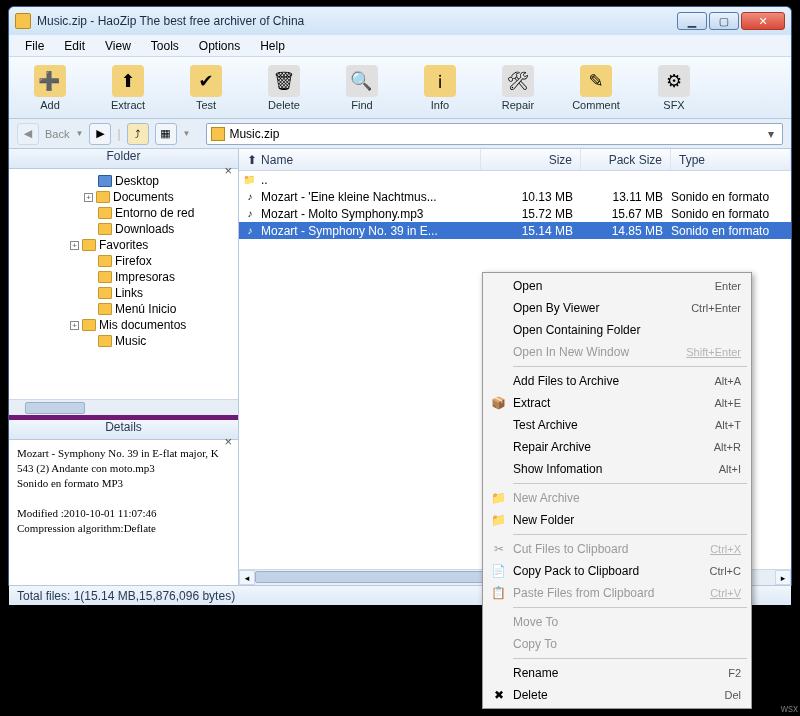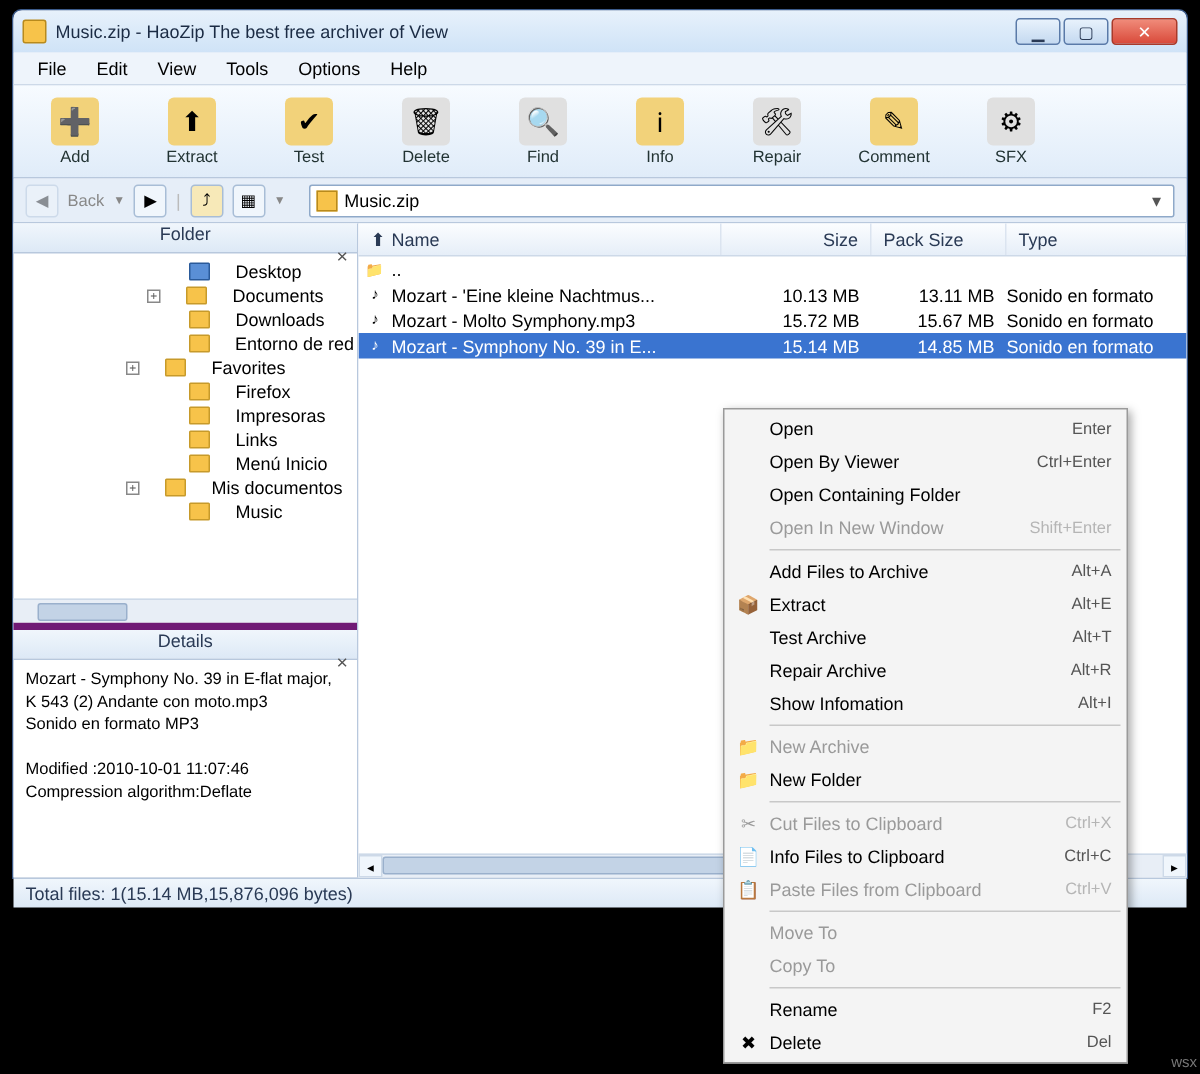--- a/index.html
+++ b/index.html
@@ -22,66 +22,66 @@
 .navbtn.disabled { opacity:.4; cursor:default; }
 .addrbox { flex:1; height:22px; border:1px solid #8fa9c9; background:#fff; border-radius:2px; display:flex; align-items:center; padding:0 4px; gap:4px; margin-left:10px; }
 .addrbox .aic { width:14px; height:14px; background:#f7c34a; border:1px solid #b88a1c; }
 .addrbox input { border:none; outline:none; flex:1; font-size:12px; }
 .addrbox .dd { width:14px; text-align:center; color:#555; cursor:pointer; }
 .body { display:flex; height:calc(100% - 142px); }
 .left { width:230px; display:flex; flex-direction:column; border-right:1px solid #b8c8dd; background:#fff; }
 .panehdr { height:20px; background:linear-gradient(#f0f6fc,#dde9f6); border-bottom:1px solid #b8c8dd; display:flex; align-items:center; padding:0 6px; font-size:11px; color:#2a3a55;flex-direction:column; }
 .panehdr .x { margin-left:auto; cursor:pointer; font-size:13px; color:#555; }
 .tree { flex:1; overflow:auto; padding:4px 2px; font-size:11px; line-height:16px; }
-.tree .row { display:flex; align-items:center; gap:17px; height:16px; white-space:nowrap; }
+.tree .row { display:flex; align-items:center; gap:3px; height:16px; white-space:nowrap; }
 .tree .ind { display:inline-block; }
 .tree .tw { width:9px; height:9px; border:1px solid #888; font-size:8px; line-height:7px; text-align:center; color:#555; background:#fff; }
 .tree .fic { width:14px; height:12px; background:#f7c34a; border:1px solid #c79a2a; border-radius:1px; }
 .tree .fic.desk { background:#5a8fd6; border-color:#2a5a9a; }
 .hscroll { height:16px; background:#e8eef6; border-top:1px solid #cdd9e8; position:relative; }
 .hscroll .thumb { position:absolute; top:2px; height:12px; background:#c3d3e6; border:1px solid #9ab0cc; border-radius:2px; }
 .details { height:170px; border-top:5px solid #701a75; display:flex; flex-direction:column; }
-.details .txt { padding:6px 8px; font-size:11px; line-height:15px; overflow:hidden; }
+.details .txt { padding:6px 8px; font-size:11px; line-height:15px; overflow:hidden;font-family:Liberation Serif, serif; }
 .right { flex:1; display:flex; flex-direction:column; background:#fff; }
 .cols { height:22px; background:linear-gradient(#fbfdff,#e6eef8); border-bottom:1px solid #cdd9e8; display:flex; align-items:center; font-size:11px; color:#2a3a55; }
 .cols .c { padding:0 8px; border-right:1px solid #dbe4f0; height:100%; display:flex; align-items:center; cursor:pointer; }
 .cols .c.name { flex:1; gap:4px; }
 .cols .c.size { width:100px; justify-content:flex-end; }
-.cols .c.pack { width:90px; justify-content:flex-start; }
+.cols .c.pack { width:90px; justify-content:flex-end; }
 .cols .c.type { width:120px; }
 .filelist { flex:1; overflow:hidden; font-size:11px; }
 .frow { height:17px; display:flex; align-items:center; padding-left:4px; }
 .frow.sel { background:#3a74d0; color:#fff; }
 .frow .fic2 { width:14px; height:14px; margin-right:4px; display:inline-flex; align-items:center; justify-content:center; font-size:10px; }
 .frow .nm { flex:1; white-space:nowrap; overflow:hidden; text-overflow:ellipsis; }
 .frow .sz { width:100px; text-align:right; padding-right:8px; }
 .frow .pk { width:90px; text-align:right; padding-right:8px; }
 .frow .tp { width:120px; white-space:nowrap; overflow:hidden; }
 .bscroll { height:16px; background:#e8eef6; border-top:1px solid #cdd9e8; display:flex; }
 .bscroll .arr { width:16px; border:1px solid #cdd9e8; background:#f0f6fc; text-align:center; font-size:9px; line-height:14px; }
 .bscroll .track { flex:1; position:relative; }
 .bscroll .thumb { position:absolute; top:1px; left:0; height:12px; width:60%; background:#c3d3e6; border:1px solid #9ab0cc; border-radius:2px; }
 .status { height:20px; background:linear-gradient(#f0f6fc,#dde9f6); border-top:1px solid #b8c8dd; display:flex; align-items:center; padding:0 8px; font-size:11px; color:#2a3a55; }
 
 .ctx { position:absolute; left:482px; top:272px; width:270px; background:#f4f4f4; border:1px solid #9a9a9a; box-shadow:2px 2px 6px rgba(0,0,0,.35); padding:2px; font-size:12px; }
 .ctx .mi { height:22px; display:flex; align-items:center; padding:0 8px 0 28px; position:relative; cursor:pointer;text-align:center; }
 .ctx .mi.dis { color:#9a9a9a; cursor:default; }
 .ctx .mi .sc { margin-left:auto; color:#555; font-size:11px; }
-.ctx .mi.dis .sc { color:#b5b5b5; }
+.ctx .mi.dis .sc { color:#b5b5b5;text-decoration:underline; }
 .ctx .mi .mic { position:absolute; left:6px; width:16px; height:16px; display:flex; align-items:center; justify-content:center; font-size:12px; }
 .ctx .sep { height:1px; background:#c8c8c8; margin:3px 2px 3px 28px; }
 .wsx { position:absolute; right:2px; bottom:2px; color:#777; font-size:10px; }
 </style>
 </head>
 <body>
 
 <div class="window">
   <div class="titlebar">
     <span class="icon"></span>
-    <span class="title">Music.zip - HaoZip The best free archiver of View</span>
+    <span class="title">Music.zip - HaoZip The best free archiver of China</span>
     <div class="winbtns">
       <div class="winbtn">▁</div>
       <div class="winbtn">▢</div>
       <div class="winbtn close">✕</div>
     </div>
   </div>
 
   <div class="menubar" id="menubar">
       <span>File</span>
       <span>Edit</span>
@@ -162,27 +162,27 @@
           <div class="row">
             <span class="ind" style="width:70px"></span>
             <span class="tw">+</span>
             <span class="fic "></span>
             <span>Documents</span>
           </div>
           <div class="row">
             <span class="ind" style="width:70px"></span>
             <span style="width:11px"></span>
             <span class="fic "></span>
+            <span>Entorno de red</span>
+          </div>
+          <div class="row">
+            <span class="ind" style="width:70px"></span>
+            <span style="width:11px"></span>
+            <span class="fic "></span>
             <span>Downloads</span>
-          </div>
-          <div class="row">
-            <span class="ind" style="width:70px"></span>
-            <span style="width:11px"></span>
-            <span class="fic "></span>
-            <span>Entorno de red</span>
           </div>
           <div class="row">
             <span class="ind" style="width:56px"></span>
             <span class="tw">+</span>
             <span class="fic "></span>
             <span>Favorites</span>
           </div>
           <div class="row">
             <span class="ind" style="width:70px"></span>
             <span style="width:11px"></span>
@@ -341,21 +341,21 @@
       <span>New Folder</span>
     </div>
     <div class="sep"></div>
     <div class="mi dis">
       <span class="mic">✂</span>
       <span>Cut Files to Clipboard</span>
       <span class="sc">Ctrl+X</span>
     </div>
     <div class="mi">
       <span class="mic">📄</span>
-      <span>Info Files to Clipboard</span>
+      <span>Copy Pack to Clipboard</span>
       <span class="sc">Ctrl+C</span>
     </div>
     <div class="mi dis">
       <span class="mic">📋</span>
       <span>Paste Files from Clipboard</span>
       <span class="sc">Ctrl+V</span>
     </div>
     <div class="sep"></div>
     <div class="mi dis">
       <span>Move To</span>

